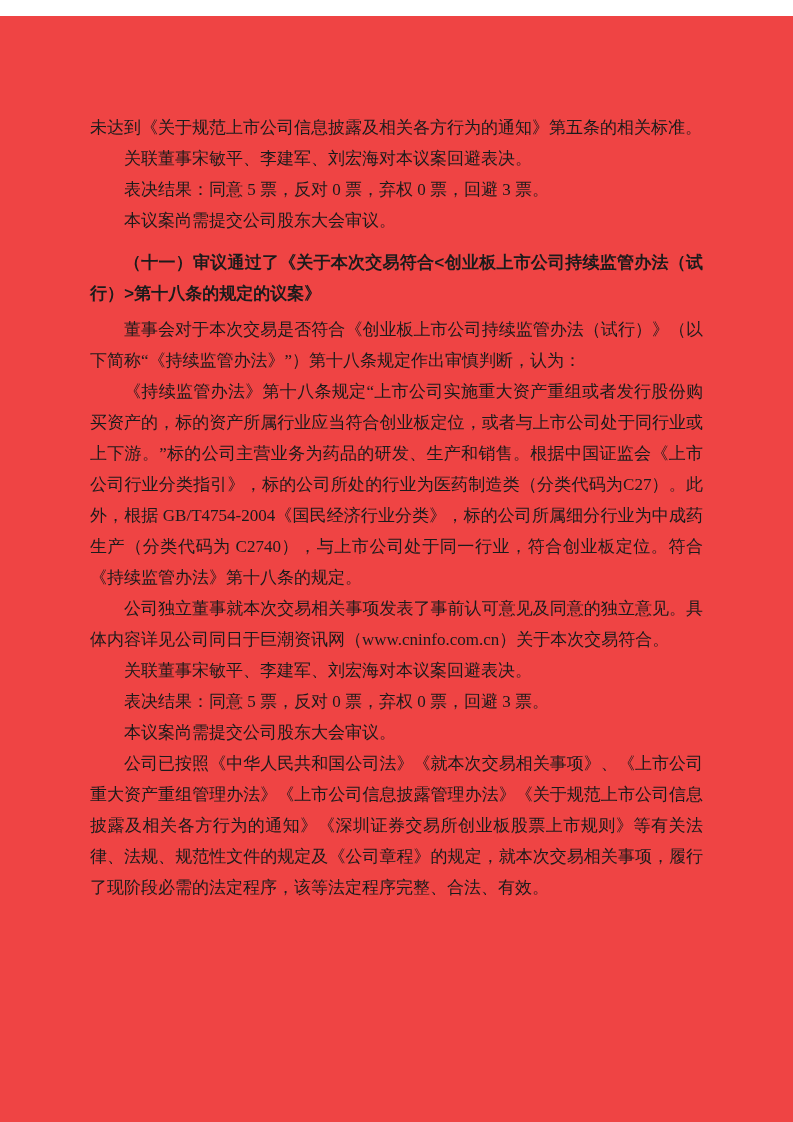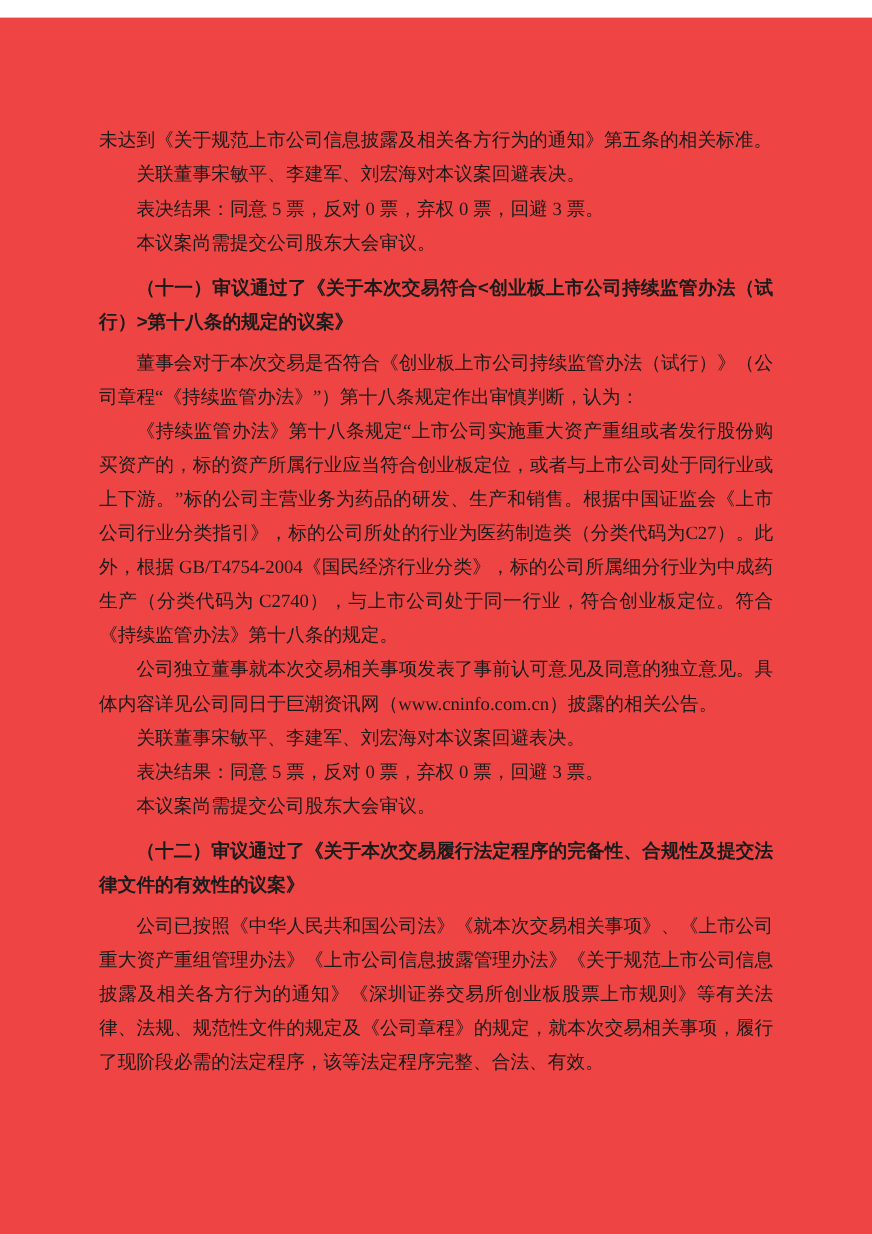--- a/index.html
+++ b/index.html
@@ -46,22 +46,21 @@
 </head>
 <body>
 
 <div class="page">
   <div class="doc-body">
     <p class="para no-indent">未达到《关于规范上市公司信息披露及相关各方行为的通知》第五条的相关标准。</p>
     <p class="para">关联董事宋敏平、李建军、刘宏海对本议案回避表决。</p>
     <p class="para">表决结果：同意 5 票，反对 0 票，弃权 0 票，回避 3 票。</p>
     <p class="para">本议案尚需提交公司股东大会审议。</p>
     <p class="heading">（十一）审议通过了《关于本次交易符合&lt;创业板上市公司持续监管办法（试行）&gt;第十八条的规定的议案》</p>
-    <p class="para">董事会对于本次交易是否符合《创业板上市公司持续监管办法（试行）》（公司章程“《持续监管办法》”）第十八条规定作出审慎判断，认为：</p>
+    <p class="para">董事会对于本次交易是否符合《创业板上市公司持续监管办法（试行）》（以下简称“《持续监管办法》”）第十八条规定作出审慎判断，认为：</p>
     <p class="para">《持续监管办法》第十八条规定“上市公司实施重大资产重组或者发行股份购买资产的，标的资产所属行业应当符合创业板定位，或者与上市公司处于同行业或上下游。”标的公司主营业务为药品的研发、生产和销售。根据中国证监会《上市公司行业分类指引》，标的公司所处的行业为医药制造类（分类代码为C27）。此外，根据 GB/T4754-2004《国民经济行业分类》，标的公司所属细分行业为中成药生产（分类代码为 C2740），与上市公司处于同一行业，符合创业板定位。符合《持续监管办法》第十八条的规定。</p>
-    <p class="para">公司独立董事就本次交易相关事项发表了事前认可意见及同意的独立意见。具体内容详见公司同日于巨潮资讯网（www.cninfo.com.cn）披露的相关公告。</p>
+    <p class="para">公司独立董事就本次交易相关事项发表了事前认可意见及同意的独立意见。具体内容详见公司同日于巨潮资讯网（www.cninfo.com.cn）关于本次交易符合。</p>
     <p class="para">关联董事宋敏平、李建军、刘宏海对本议案回避表决。</p>
     <p class="para">表决结果：同意 5 票，反对 0 票，弃权 0 票，回避 3 票。</p>
     <p class="para">本议案尚需提交公司股东大会审议。</p>
-    <p class="heading">（十二）审议通过了《关于本次交易履行法定程序的完备性、合规性及提交法律文件的有效性的议案》</p>
     <p class="para">公司已按照《中华人民共和国公司法》《就本次交易相关事项》、《上市公司重大资产重组管理办法》《上市公司信息披露管理办法》《关于规范上市公司信息披露及相关各方行为的通知》《深圳证券交易所创业板股票上市规则》等有关法律、法规、规范性文件的规定及《公司章程》的规定，就本次交易相关事项，履行了现阶段必需的法定程序，该等法定程序完整、合法、有效。</p>
   </div>
 </div>
 
 </body></html>

